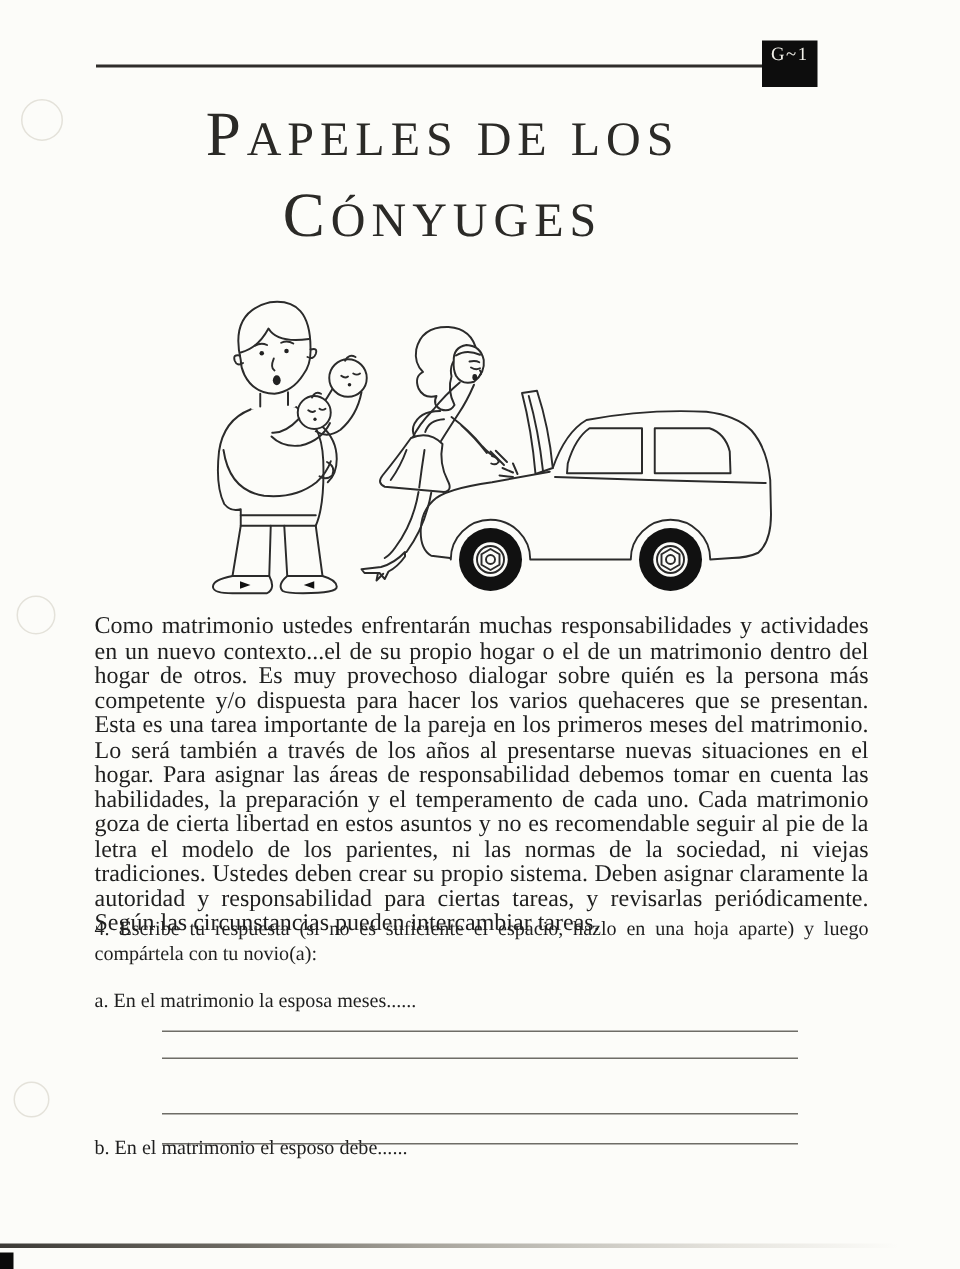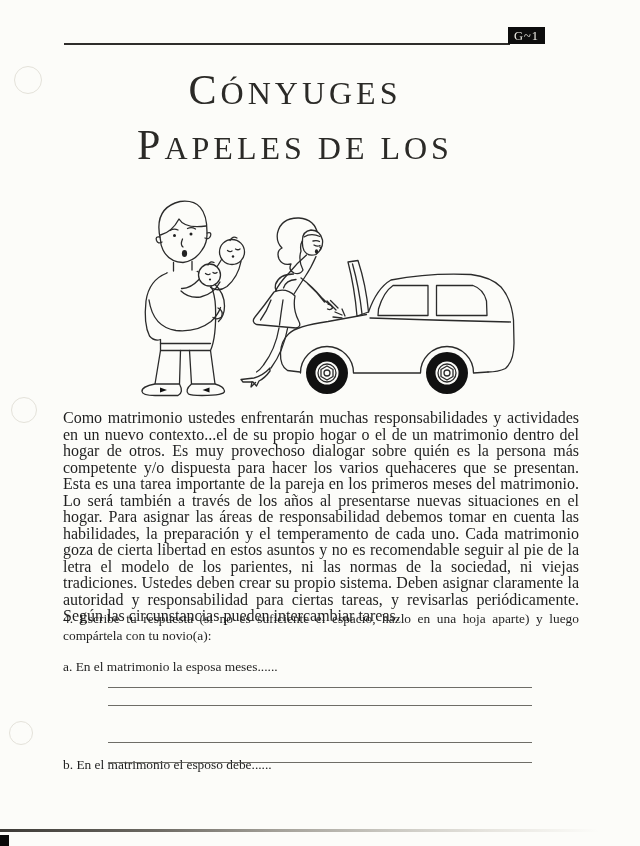--- a/index.html
+++ b/index.html
@@ -10,21 +10,21 @@
     font-family:"Liberation Serif", serif;
     color:#1f1f1f;
     overflow:hidden;
   }
   .header-rule {
     position:absolute; left:64px; top:43px;
     width:446px; height:2px; background:#2f2d2b;
   }
   .section-badge {
     position:absolute; left:508px; top:27px;
-    width:37px; height:17px;
+    width:37px; height:31px;
     background:#0d0d0d; color:#f2f1ea;
     font-size:12.5px; line-height:19px; text-align:center;
     letter-spacing:1px;
   }
   .page-title {
     position:absolute; left:60px; top:64px; width:470px;
     text-align:center; color:#2b2a27;
     font-size:32px; letter-spacing:4px;
   }
   .page-title .line { display:block; line-height:52px; }
@@ -67,22 +67,22 @@
 </style>
 </head>
 <body>
 
 <div class="page">
 
   <div class="header-rule"></div>
   <div class="section-badge">G~1</div>
 
   <div class="page-title">
+    <span class="line">PAPELES DE LOS</span>
     <span class="line">CÓNYUGES</span>
-    <span class="line">PAPELES DE LOS</span>
   </div>
 
   <svg class="illustration" viewBox="0 0 400 215" fill="none" stroke="#2b2b2b" stroke-width="1.3" stroke-linecap="round" stroke-linejoin="round" xmlns="http://www.w3.org/2000/svg">
 
     <g>
       <path d="M218 74 L228 72.5 Q236 97 238.5 124 L227 128 Q224.5 99 218 74 Z" fill="#fcfcf9"></path>
       <path d="M222.5 76 Q229 99 232 126"></path>
       <path d="M238.5 124 Q247 100 261 92 Q300 84.5 341 86.5 Q361 89 371 99 Q381.5 111 383.5 132 L384 155 Q384 173 375.5 180.5 Q368 184 358 184"></path>
       <path d="M263 97.5 Q253.5 104 248.5 121 L248 127.5 L298 127.5 L298 97.5 Z"></path>
       <path d="M306.5 97.5 L343 97.5 Q353.5 101 356.5 113 L357 127.5 L306.5 127.5 Z"></path>

